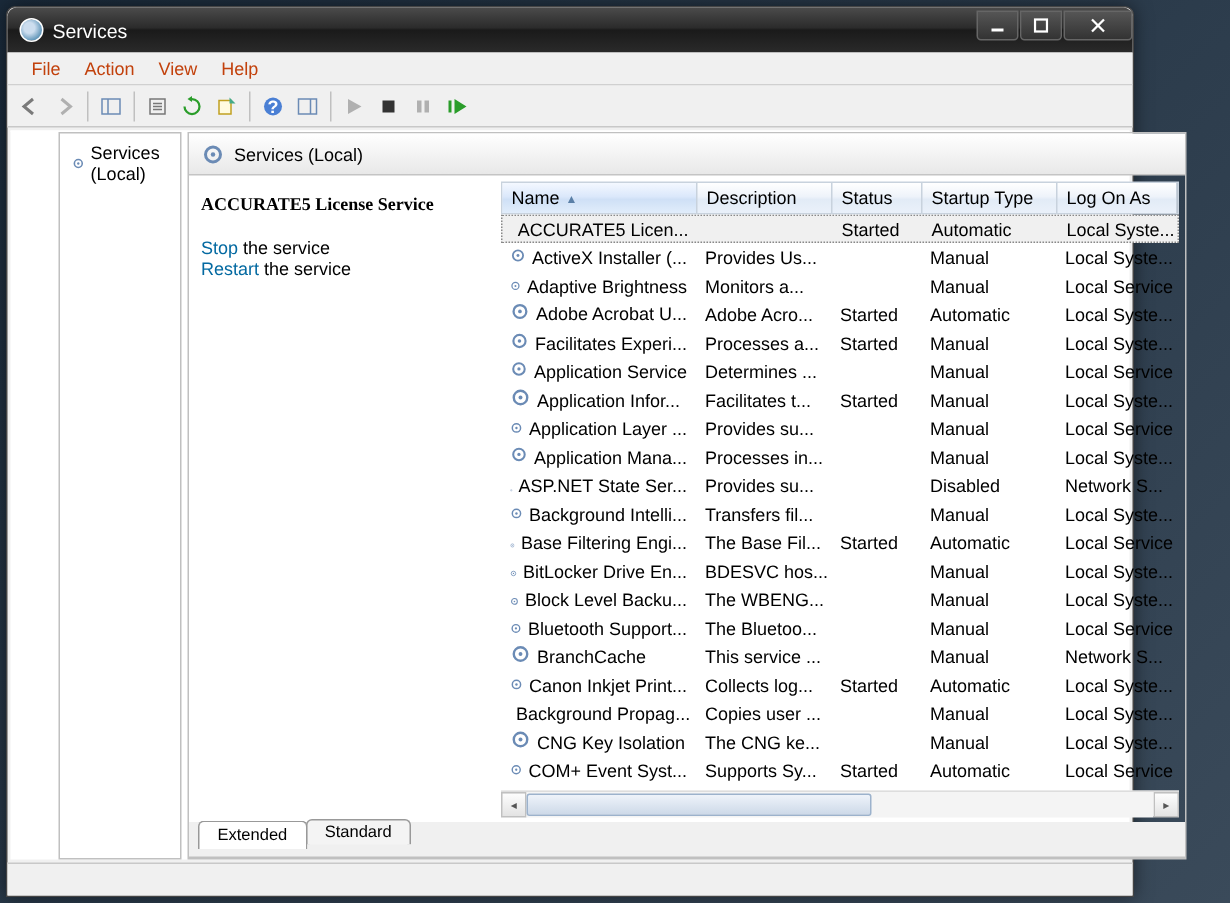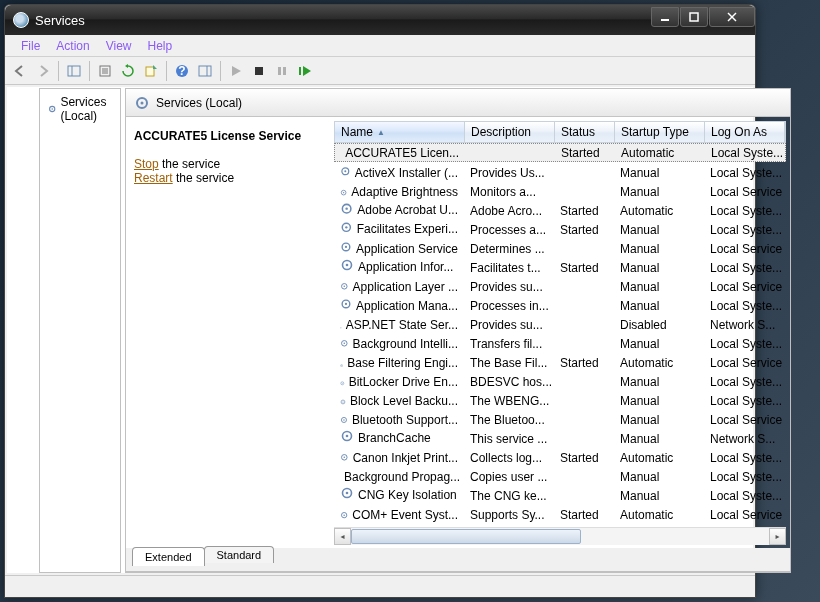--- a/index.html
+++ b/index.html
@@ -7,43 +7,43 @@
 .window{width:752px;height:594px;background:#f0f0f0;border:1px solid #444;border-radius:6px 6px 0 0;box-shadow:0 0 12px rgba(0,0,0,.5);display:flex;flex-direction:column;}
 .titlebar{height:30px;background:linear-gradient(#4b4b4b,#2b2b2b 45%,#1a1a1a 50%,#2a2a2a);border-radius:6px 6px 0 0;display:flex;align-items:center;color:#fff;padding:0 0 0 8px;}
 .titlebar .ticon{width:16px;height:16px;margin-right:6px;background:radial-gradient(circle at 40% 40%,#cde 30%,#69b 70%);border-radius:50%;border:1px solid #fff;}
 .titlebar .ttl{flex:0 0 auto;font-size:13px;}
 .titlebar .spacer{flex:1;}
 .winbtns{display:flex;height:20px;margin-top:-6px;}
 .winbtn{width:28px;height:20px;margin-left:1px;background:linear-gradient(#555,#333);border:1px solid #666;color:#fff;display:flex;align-items:center;justify-content:center;font-size:11px;border-radius:0 0 3px 3px;}
 .winbtn.close{width:46px;background:linear-gradient(#555,#333);}
 .winbtn svg{width:10px;height:10px;}
 .menubar{height:22px;background:#f0f0f0;display:flex;align-items:center;padding:0 8px;border-bottom:1px solid #d0d0d0;}
-.menuitem{padding:2px 8px;color:#8b5cf6;}
+.menuitem{padding:2px 8px;color:#c2410c;}
 .toolbar{height:28px;background:#f0f0f0;display:flex;align-items:center;padding:0 4px;border-bottom:1px solid #c8c8c8;gap:1px;}
 .tbtn{width:22px;height:22px;display:flex;align-items:center;justify-content:center;border:1px solid transparent;}
 .tsep{width:1px;height:20px;background:#c0c0c0;margin:0 3px;}
 .body{flex:1;display:flex;border-top:1px solid #fff;background:#fff;margin:2px;min-height:0;padding-left:32px;}
 .tree{width:155px;border:1px solid #c0c0c0;background:#fff;padding:4px;}
 .treeitem{display:flex;align-items:center;padding:2px 4px;gap:4px;}
 .treeitem .gear{width:14px;height:14px;}
 .right{flex:1;display:flex;flex-direction:column;border:1px solid #c0c0c0;margin-left:4px;min-height:0;}
 .rhead{height:28px;background:linear-gradient(#fff,#e8e8e8);border-bottom:1px solid #c4c4c4;display:flex;align-items:center;padding:0 8px;gap:6px;}
 .rhead .gear{width:16px;height:16px;}
 .content{flex:1;display:flex;padding:4px;gap:4px;min-height:0;}
 .detail{width:200px;padding:8px 4px;}
-.detail .svcname{font-weight:bold;margin-bottom:14px;}
-.detail a{color:#a16207;text-decoration:underline;cursor:pointer;}
+.detail .svcname{font-weight:bold;margin-bottom:14px;font-family:Liberation Serif, serif;}
+.detail a{color:#0369a1;cursor:pointer;}
 .listwrap{flex:1;display:flex;flex-direction:column;border:0;min-height:0;}
 .cols{display:flex;height:22px;background:linear-gradient(#fff,#eef3fa 45%,#e2ebf6 55%,#eaf1fa);border:1px solid #c8d2dd;}
 .col{border-right:1px solid #c8d2dd;padding:3px 6px;display:flex;align-items:center;gap:4px;overflow:hidden;white-space:nowrap;}
 .col.sorted{background:linear-gradient(#f4f8ff,#dbe8fb 45%,#cfe0f6 55%,#e1edfb);}
 .col .sortarrow{color:#5a7fa6;font-size:8px;}
 .c-name{width:130px;} .c-desc{width:90px;} .c-status{width:60px;} .c-startup{width:90px;} .c-logon{width:80px;}
 .rows{flex:1;overflow-y:scroll;overflow-x:auto;min-height:0;}
-.row{display:flex;height:19px;align-items:flex-end;white-space:nowrap;}
+.row{display:flex;height:19px;align-items:center;white-space:nowrap;}
 .row.sel{background:#f0f0f0;border:1px dotted #888;height:19px;}
 .cell{padding:1px 6px;overflow:hidden;text-overflow:ellipsis;display:flex;align-items:center;gap:4px;}
 .gear{display:inline-block;}
 .gear svg{width:100%;height:100%;}
 .tabs{height:24px;display:flex;align-items:flex-end;padding-left:6px;background:#f0f0f0;border-top:1px solid #c0c0c0;}
 .tab{padding:3px 12px;border:1px solid #999;border-bottom:none;background:#fff;border-radius:0 0 0 0;position:relative;top:1px;margin-right:-1px;font-size:11px;}
 .tab.inactive{background:#f4f4f4;top:2px;padding:2px 12px;}
 .tab{border-radius:4px 4px 0 0;}
 .tab.active{z-index:2;}
 .tabs{transform:scaleY(-1);} .tab{transform:scaleY(-1);}

